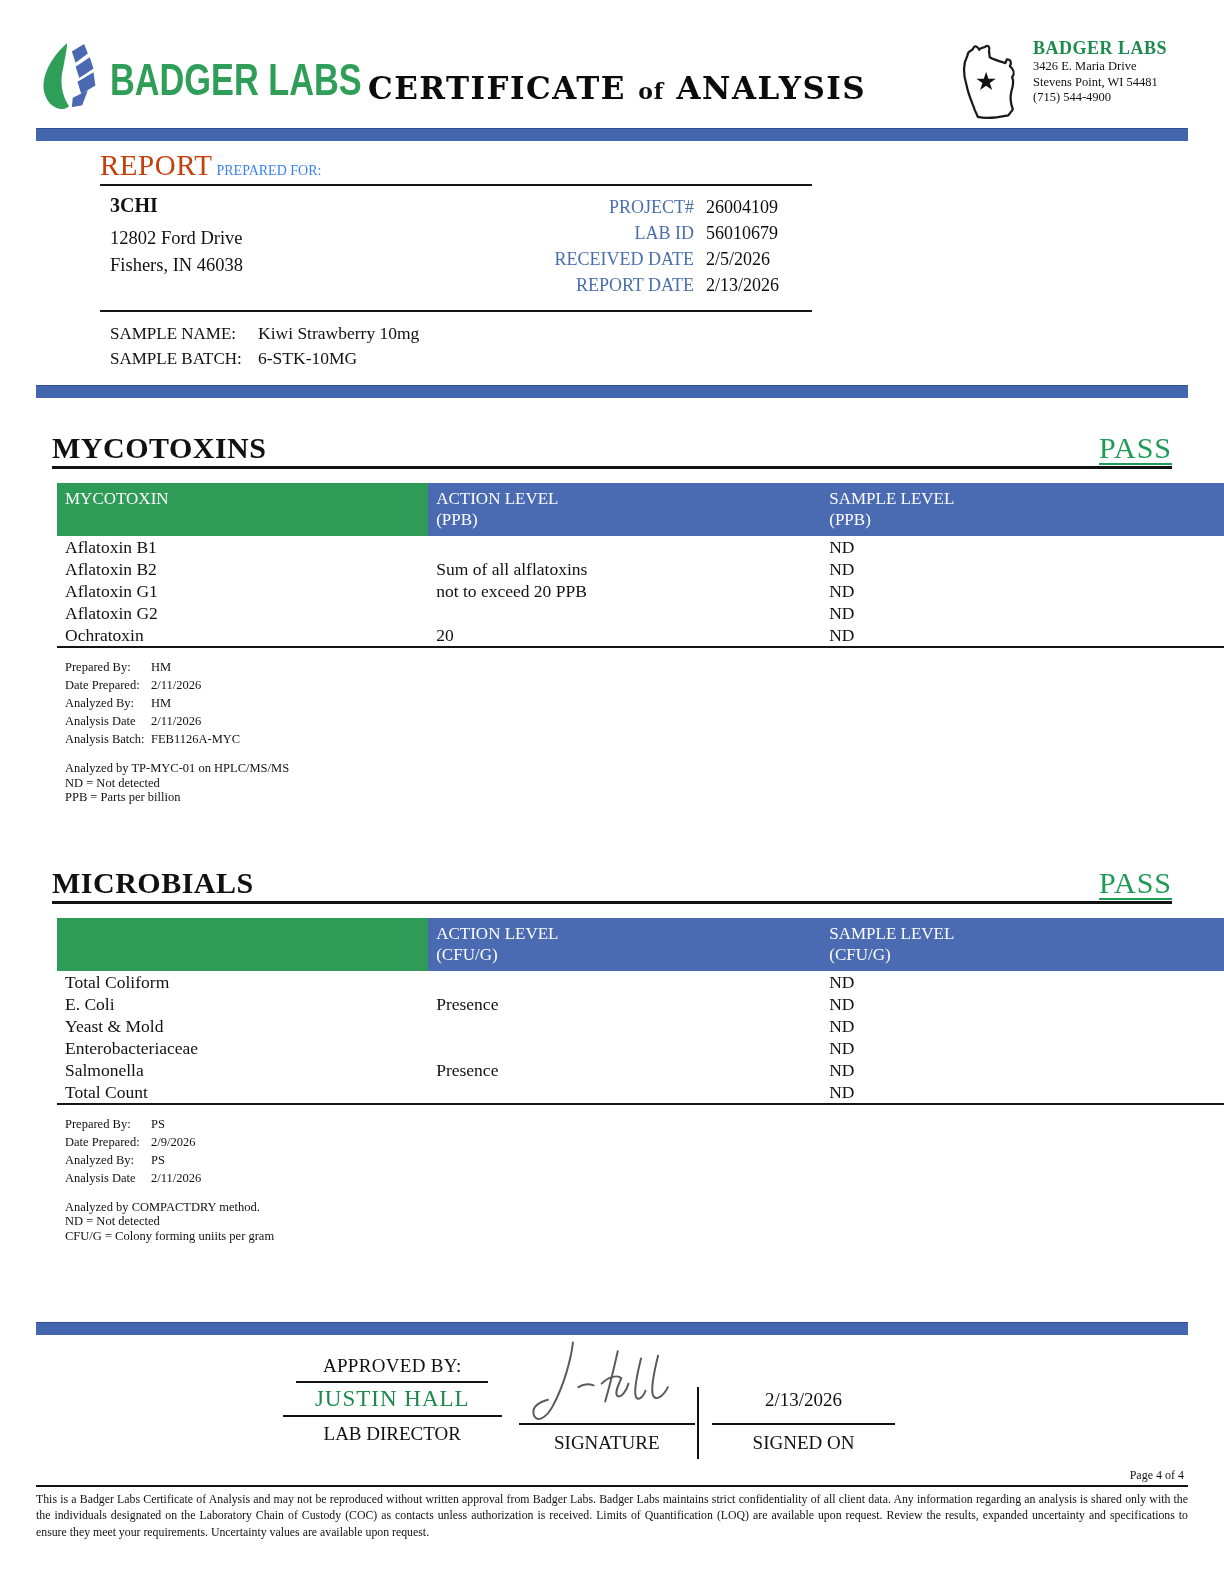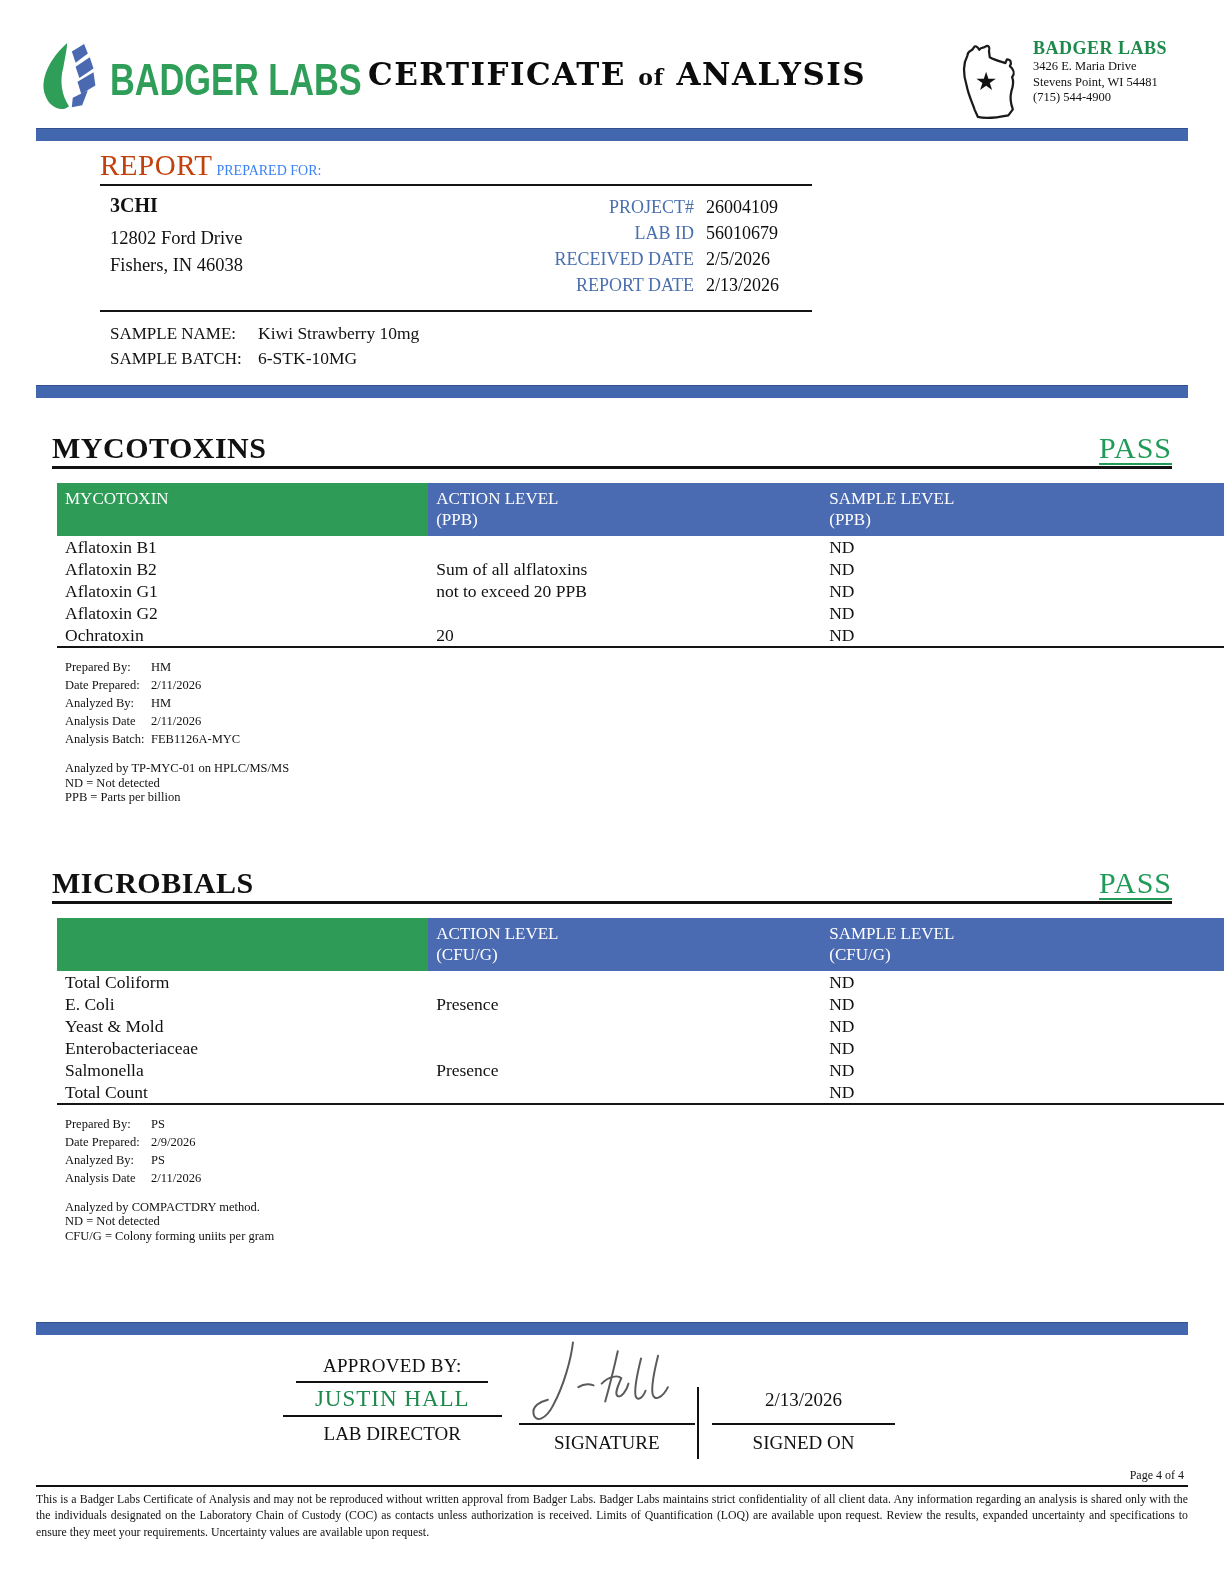--- a/index.html
+++ b/index.html
@@ -4,21 +4,21 @@
 <style>
   * { margin:0; padding:0; box-sizing:border-box; }
   html,body { background:#ffffff; }
   body { width:1224px; font-family:"Liberation Serif", serif; color:#111; }
   .page { width:1224px; height:1584px; display:flex; flex-direction:column; position:relative; overflow:hidden; }
 
   
   .header { margin:40px 36px 0 36px; display:flex; align-items:flex-start; height:84px; }
   .logo-wrap { display:flex; align-items:center; margin-left:0; }
   .logo-text { font-family:"Liberation Sans", sans-serif; font-weight:bold; font-size:44px; color:#2f9e58; letter-spacing:0px; transform:scaleX(.78); transform-origin:left center; white-space:nowrap; margin-left:8px; margin-top:6px; }
-  .coa-title { position:absolute; left:368px; top:56px; font-family:"DejaVu Serif", serif; font-weight:bold; font-size:31px; letter-spacing:1.5px; color:#0c0c0c; white-space:nowrap; }
+  .coa-title { position:absolute; left:368px; top:70px; font-family:"DejaVu Serif", serif; font-weight:bold; font-size:31px; letter-spacing:1.5px; color:#0c0c0c; white-space:nowrap; }
   .coa-title .of { font-size:22px; letter-spacing:1px; }
   .lab-block { position:absolute; left:945px; top:38px; display:flex; }
   .lab-info { margin-left:6px; }
   .lab-name { font-family:"Liberation Serif", serif; font-weight:bold; font-size:18px; color:#1d8a4c; letter-spacing:.5px; }
   .lab-addr { font-size:12.5px; line-height:15.5px; color:#111; }
 
   
   .bar { height:13px; background:#4267ae; margin:0 36px; border-top:1px solid #33508f; }
   .bar1 { margin-top:4px; }
   .bar2 { margin-top:6px; }

